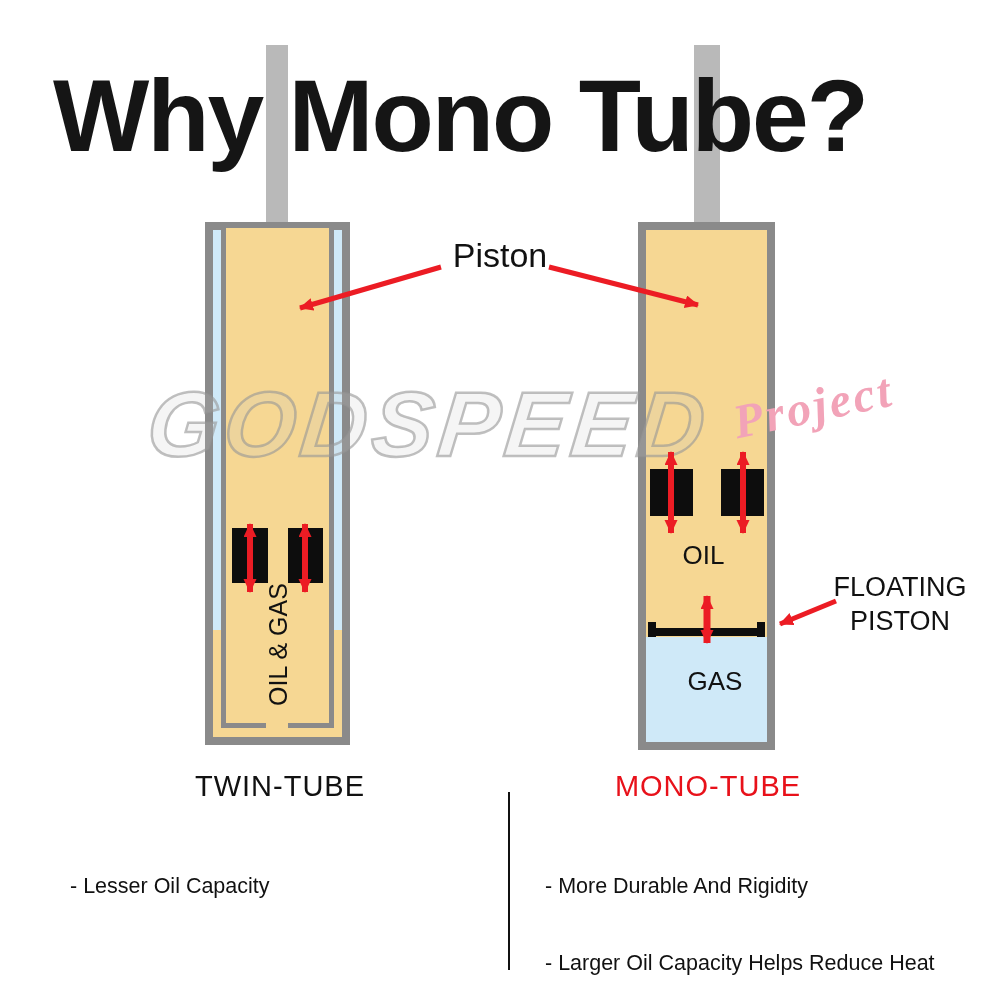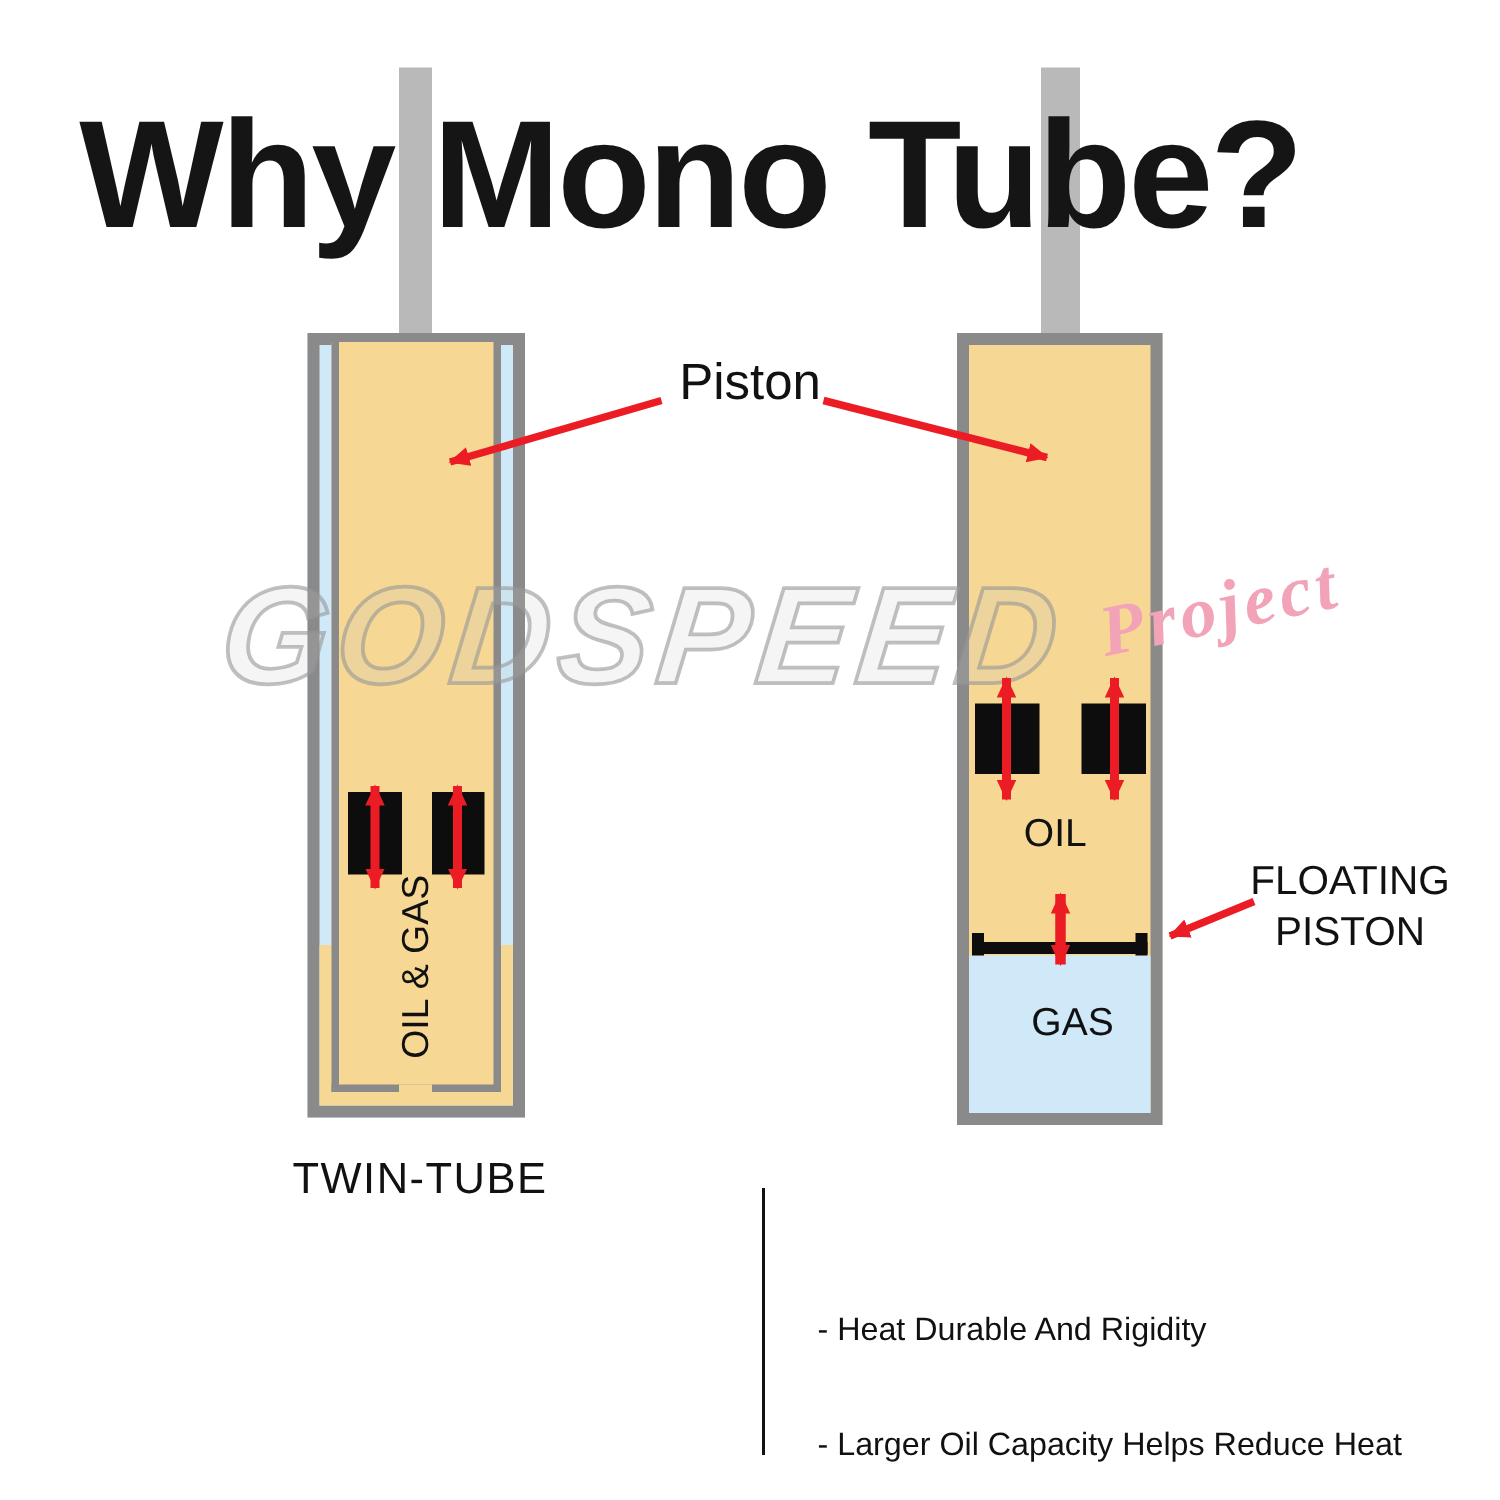--- a/index.html
+++ b/index.html
@@ -119,29 +119,31 @@
   <div class="abs wm">GODSPEED</div>
   <div class="abs wm-sub">Project</div>
 
   <div class="abs piston-label">Piston</div>
   <div class="abs tube-name name-left">TWIN-TUBE</div>
 
   <div class="abs floating-label">
     <div>FLOATING</div>
     <div>PISTON</div>
   </div>
+  <div class="abs tube-name name-right">MONO-TUBE</div>
 
   <div class="abs divider"></div>
   <div class="abs bullets bullets-left">
+    <div>- Lesser Oil Capacity</div>
     
     
     
   </div>
   <div class="abs bullets bullets-right">
-    <div>- Heat Durable And Rigidity</div>
+    <div>- More Durable And Rigidity</div>
     <div>- Larger Oil Capacity Helps Reduce Heat</div>
     
     
     
   </div>
 
   <svg id="arrows" class="abs" viewBox="0 0 1000 1000">
     <defs>
       <marker id="ah" markerUnits="userSpaceOnUse" markerWidth="18" markerHeight="16" refX="13" refY="6.5" orient="auto-start-reverse">
         <path d="M0,0 L14,6.5 L0,13 Z" fill="#ec1c24"></path>

